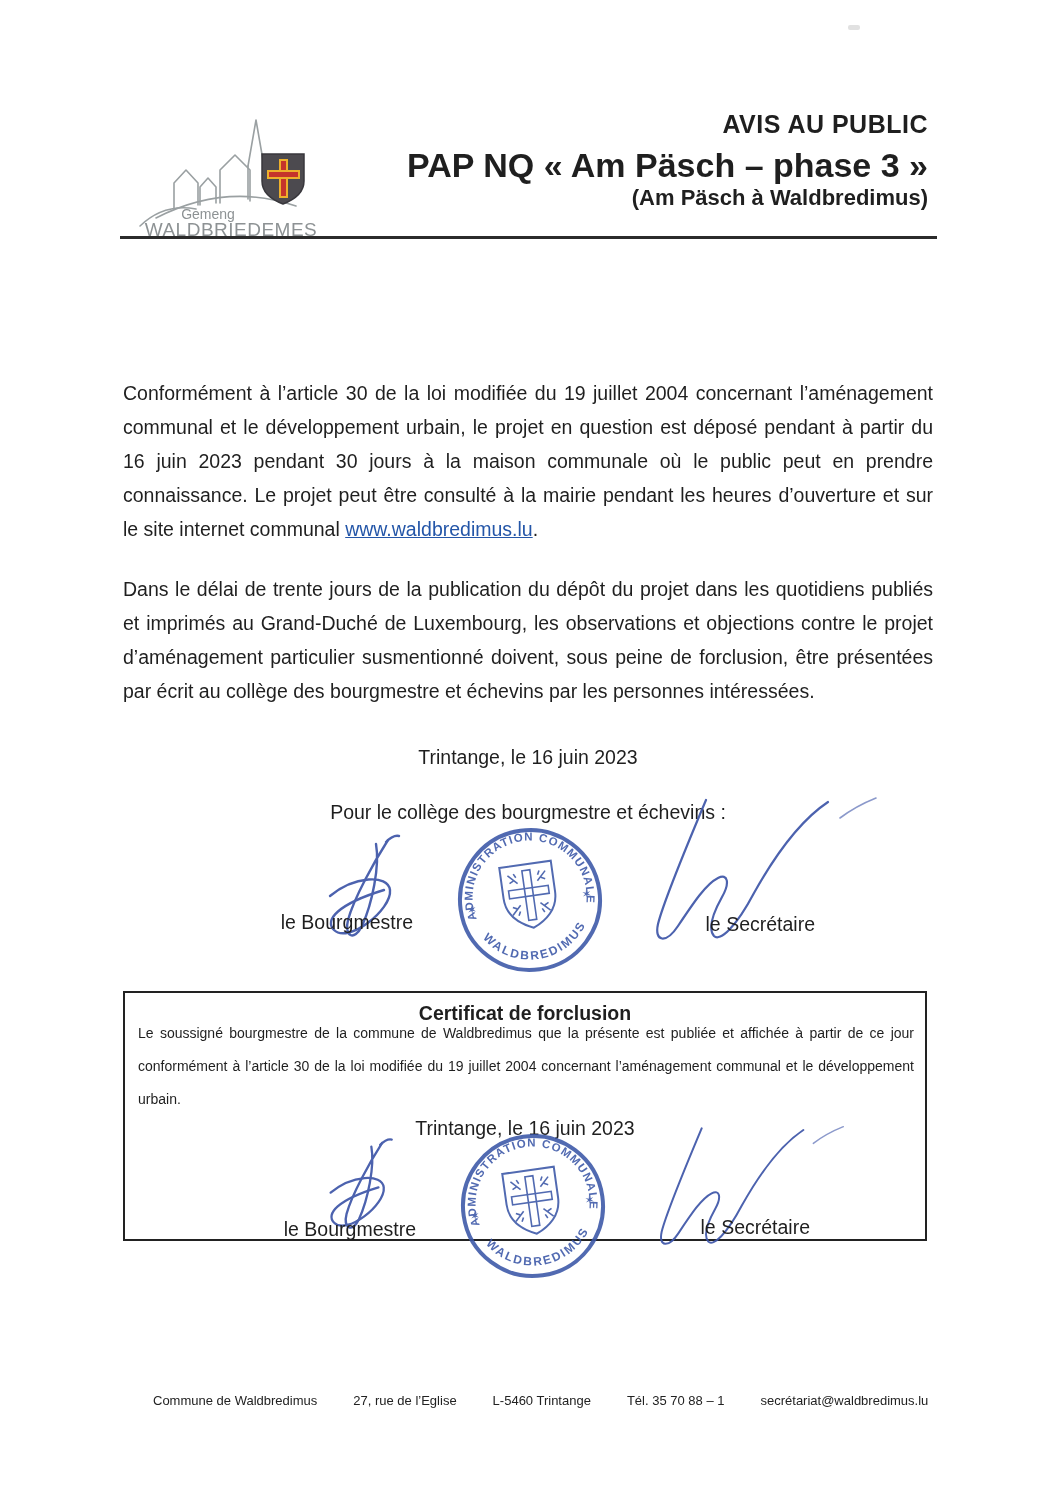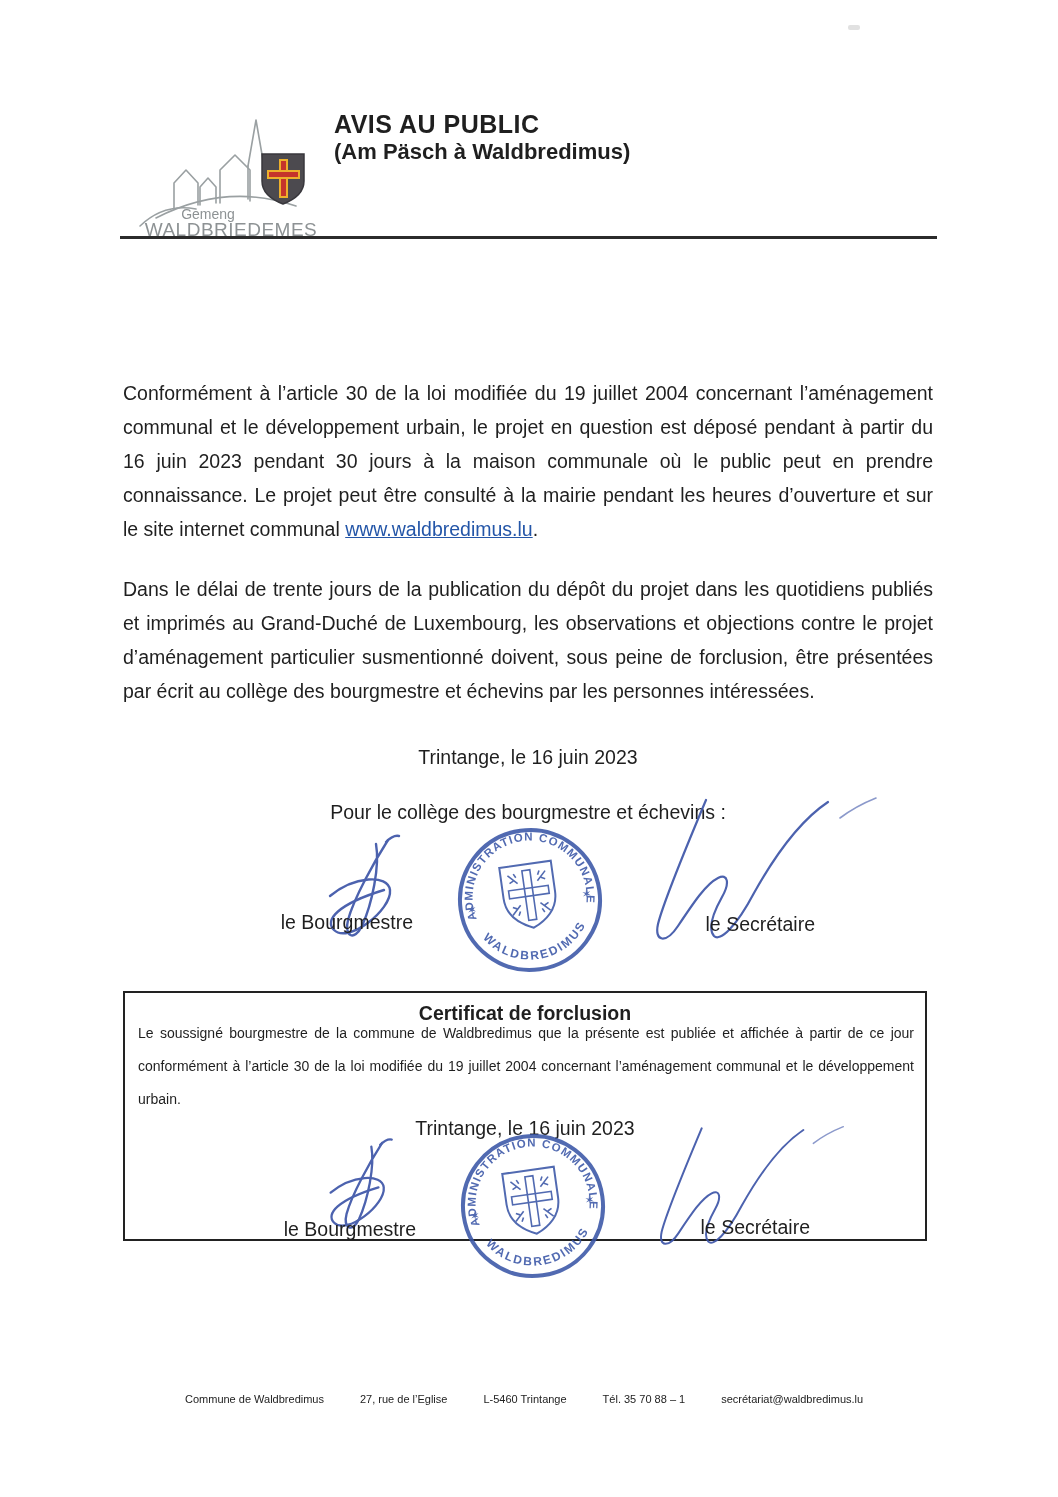--- a/index.html
+++ b/index.html
@@ -2,21 +2,21 @@
 <html><head>
 <meta charset="utf-8">
 <style>
   html,body{margin:0;padding:0;background:#e9e9e9;}
   .page{
     position:relative;width:1058px;height:1497px;background:#ffffff;
     font-family:"Liberation Sans",sans-serif;color:#1f1f1f;overflow:hidden;
   }
   .abs{position:absolute;}
   
-  .titles{left:334px;top:110px;width:616px;text-align:left;}
+  .titles{left:312px;top:110px;width:616px;text-align:right;}
   .kicker{font-size:25px;font-weight:bold;letter-spacing:.5px;}
   .doc-title{font-size:34px;font-weight:bold;margin-top:7px;}
   .doc-subtitle{font-size:22px;font-weight:bold;margin-top:0;}
   .rule{left:120px;top:236px;width:817px;height:3px;background:#2b2b2b;}
   
   .para{left:123px;width:810px;font-size:19.5px;line-height:34px;text-align:justify;}
   .p1{top:258px;}
   .p2{top:376px;}
   .p3{top:572px;}
   .link{color:#2456a8;text-decoration:underline;cursor:pointer;}
@@ -42,21 +42,21 @@
     left:123px;top:991px;width:804px;height:250px;border:2px solid #222;
     box-sizing:border-box;
   }
   .cert-title{position:absolute;left:0;top:9px;width:100%;text-align:center;
     font-size:19.5px;font-weight:bold;}
   .cert-text{position:absolute;left:13px;top:24px;width:776px;font-size:14px;
     line-height:33px;text-align:justify;}
   .cert-date{position:absolute;left:0;top:124px;width:100%;text-align:center;font-size:19.5px;}
   
   .footer{left:153px;top:1393px;width:760px;display:flex;gap:36px;
-    font-size:11px;color:#222;white-space:nowrap;margin-left:32px;}
+    font-size:13px;color:#222;white-space:nowrap;}
   .artifact{left:848px;top:25px;width:12px;height:5px;background:#d9d9d9;
     border-radius:2px;opacity:.8;}
   .logo-wrap{left:136px;top:106px;}
 </style>
 </head>
 <body>
 
 <div class="page">
 
   <div class="abs logo-wrap">
@@ -83,20 +83,21 @@
       </g>
       <text x="72" y="113" text-anchor="middle" font-size="14" fill="#8d9294">Gemeng</text>
       <text x="95" y="130" text-anchor="middle" font-size="19" letter-spacing="0.5" fill="#8d9294">WALDBRIEDEMES</text>
     </svg>
   </div>
 
   <div class="abs artifact"></div>
 
   <div class="abs titles">
     <div class="kicker">AVIS AU PUBLIC</div>
+    <div class="doc-title">PAP NQ « Am Päsch – phase 3 »</div>
     <div class="doc-subtitle">(Am Päsch à Waldbredimus)</div>
   </div>
   <div class="abs rule"></div>
 
 
   <div class="abs para p2"><span>Conformément à l’article 30 de la loi modifiée du 19 juillet 2004 concernant l’aménagement communal et le développement urbain, le projet en question est déposé pendant à partir du 16 juin 2023 pendant 30 jours à la maison communale où le public peut en prendre connaissance. Le projet peut être consulté à la mairie pendant les heures d’ouverture et sur le site internet communal </span><span class="link">www.waldbredimus.lu</span><span>.</span></div>
 
   <div class="abs para p3">Dans le délai de trente jours de la publication du dépôt du projet dans les quotidiens publiés et imprimés au Grand-Duché de Luxembourg, les observations et objections contre le projet d’aménagement particulier susmentionné doivent, sous peine de forclusion, être présentées par écrit au collège des bourgmestre et échevins par les personnes intéressées.</div>
 
   <div class="abs centerline dateline1">Trintange, le 16 juin 2023</div>

